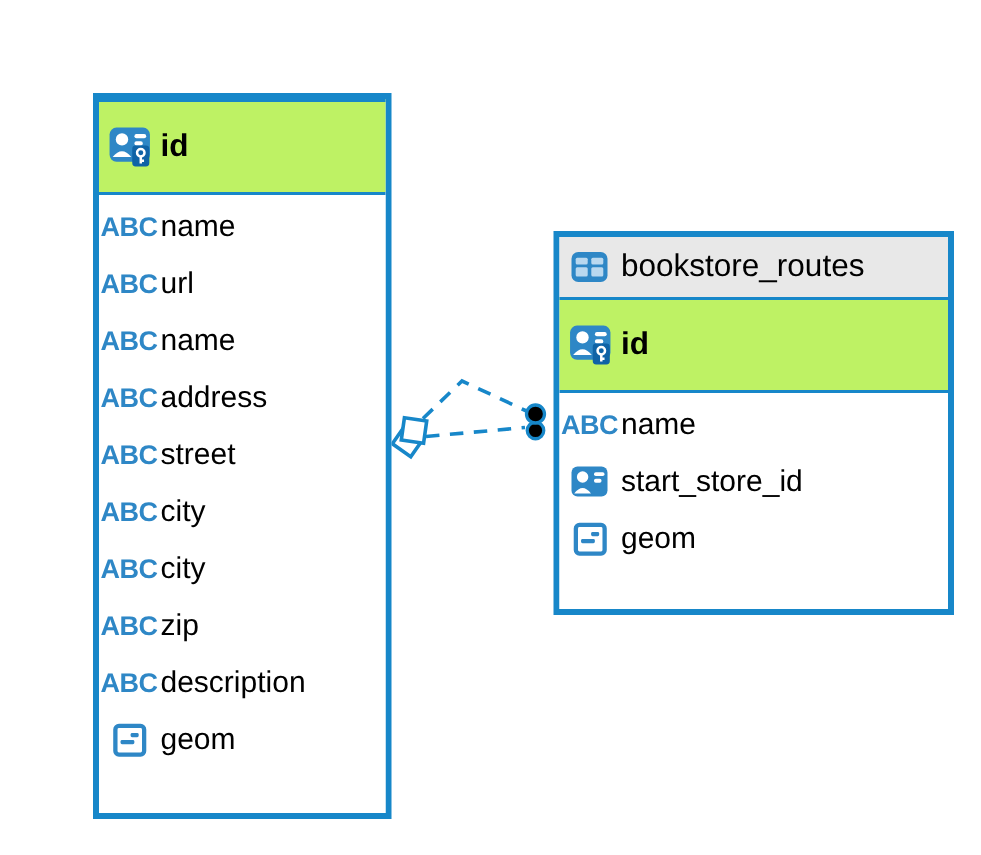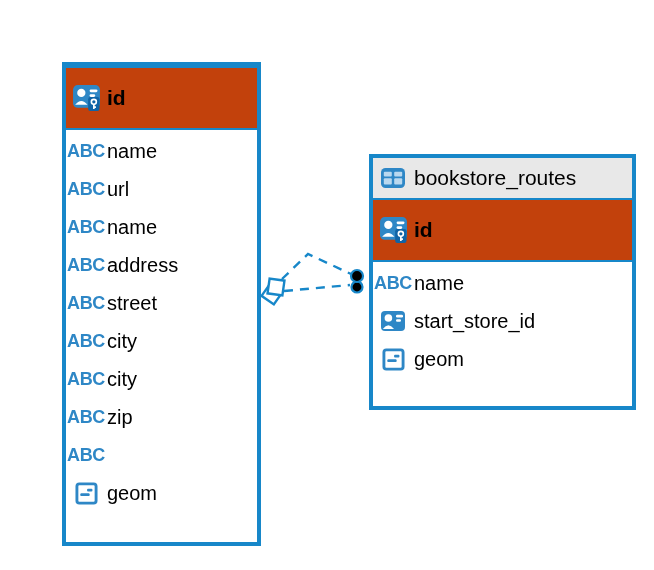--- a/index.html
+++ b/index.html
@@ -21,21 +21,21 @@
   .erd-table{position:absolute;background:#fff;border:4px solid var(--accent-blue);display:flex;flex-direction:column;}
   .t-bookstores{left:62px;top:62px;width:199px;height:484px;}
   .t-routes{left:369px;top:154px;width:267px;height:256px;}
 
   .thead{height:40px;display:flex;align-items:center;gap:8px;padding-left:7px;flex:none;}
   .thead.orange{background:var(--header-orange);}
   .thead.gray{background:var(--header-gray);}
   .tname{font-size:21px;font-weight:400;white-space:nowrap;}
 
   .pkrow{height:62px;display:flex;align-items:center;gap:6px;padding-left:5px;
-         border-top:2px solid var(--accent-blue);flex:none;background:#c2410c;}
+         border-top:2px solid var(--accent-blue);flex:none;background:#bef264;}
   .pkrow .label{font-size:21px;font-weight:700;}
 
   .tbody{flex:1;border-top:2px solid var(--accent-blue);padding-top:2px;background:#fff;}
   .crow{height:38px;display:flex;align-items:center;gap:6px;padding-left:5px;}
   .icon-cell{width:30px;flex:none;display:flex;align-items:center;justify-content:center;}
   .crow .label{font-size:20px;white-space:nowrap;}
 
   .abc{color:var(--icon-blue);font-weight:700;font-size:18px;letter-spacing:-0.3px;line-height:1;}
 
   .rel-overlay{position:absolute;left:0;top:0;width:654px;height:570px;pointer-events:none;}
@@ -150,20 +150,21 @@
       <div class="crow">
         <span class="icon-cell">
             <span class="abc">ABC</span>
           </span>
         <span class="label">zip</span>
       </div>
       <div class="crow">
         <span class="icon-cell">
             <span class="abc">ABC</span>
           </span>
+        <span class="label">description</span>
       </div>
       <div class="crow">
         <span class="icon-cell">
             <svg width="23" height="23">
               <use href="#i-geom" xlink:href="#i-geom"></use>
             </svg>
           </span>
         <span class="label">geom</span>
       </div>
     </div>

